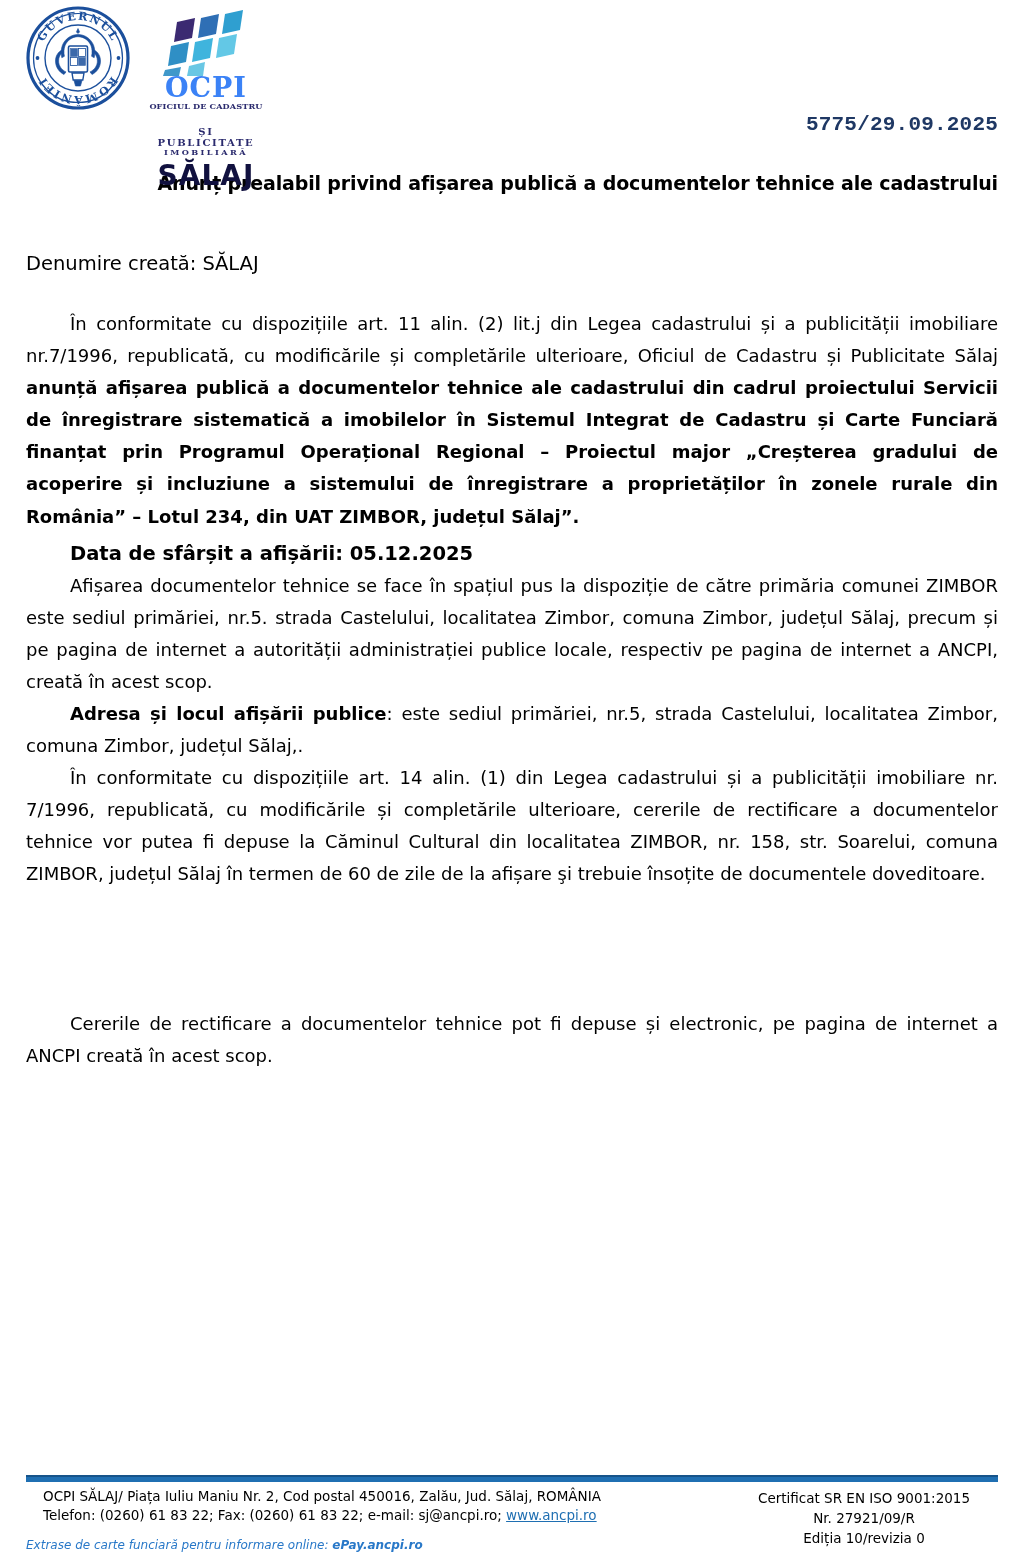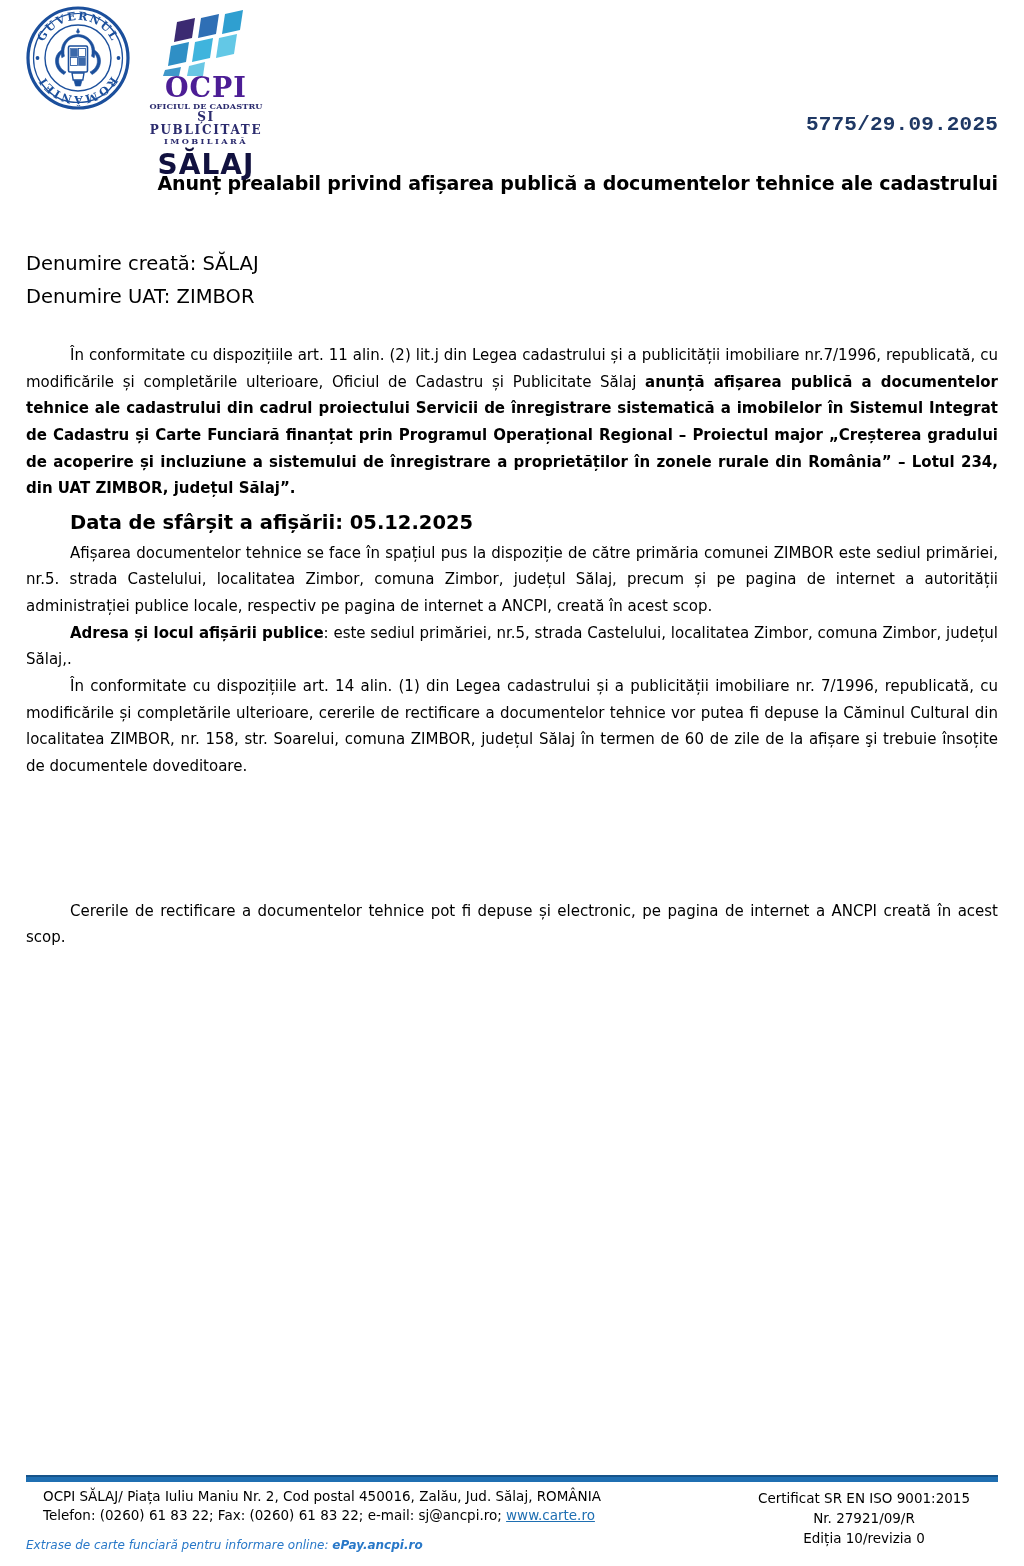--- a/index.html
+++ b/index.html
@@ -50,33 +50,33 @@
     width: 116px;
     text-align: center;
     padding-top: 4px;
   }
   .ocpi-marks { width: 110px; height: 66px; display:block; margin: 0 auto; }
   .ocpi-word {
     font-family: "DejaVu Serif", "Liberation Serif", serif;
     font-weight: bold;
     font-size: 27px;
     letter-spacing: 1px;
-    color: #4c1d95;
+    color: #3b82f6;
     line-height: 1;
     margin-top: -2px;
   }
   .ocpi-sub {
     font-family: "DejaVu Serif", "Liberation Serif", serif;
     font-weight: bold;
     color: #2b2b6e;
     line-height: 1.08;
     margin-top: 1px;
   }
   .ocpi-sub .l1 { font-size: 8.2px; letter-spacing: 0.1px; display:block; }
-  .ocpi-sub .l2 { font-size: 12px; letter-spacing: 1.7px; display:block; }
+  .ocpi-sub .l2 { font-size: 10px; letter-spacing: 1.7px; display:block;margin-top:16px; }
   .ocpi-sub .l3 { font-size: 8.2px; letter-spacing: 2.4px; display:block; }
   .ocpi-salaj {
     font-family: "DejaVu Sans", "Liberation Sans", sans-serif;
     font-weight: bold;
     font-size: 28px;
     color: #11113f;
     letter-spacing: 1px;
     margin-top: 5px;
     line-height: 1;
   }
@@ -107,21 +107,21 @@
 
   
   .meta {
     margin-top: 52px;
     font-size: 19.5px;
     line-height: 1.72;
   }
   .meta div { white-space: nowrap; }
 
   p.body {
-    font-size: 15px;
+    font-size: 18px;
     line-height: 1.78;
     text-align: justify;
     text-justify: inter-word;
     margin: 0;
     hyphens: none;
   }
   p.indent { text-indent: 44px; }
   p.gap-top { margin-top: 28px; }
 
   .b { font-weight: bold; }
@@ -245,21 +245,20 @@
       </div>
     </div>
 
     <div class="docnum">5775/29.09.2025</div>
   </div>
 
   <h1 class="doc-title">Anunț prealabil privind afișarea publică a documentelor tehnice ale cadastrului</h1>
 
   <div class="meta">
     <div>Denumire creată: SĂLAJ</div>
-    <div>Denumire UAT: ZIMBOR</div>
   </div>
 
   <p class="body indent gap-top"><span>În conformitate cu dispozițiile art. 11 alin. (2) lit.j din Legea cadastrului și a publicității imobiliare nr.7/1996, republicată, cu modificările și completările ulterioare, Oficiul de Cadastru și Publicitate Sălaj </span><span class="b">anunță afișarea publică a documentelor tehnice ale cadastrului din cadrul proiectului Servicii de înregistrare sistematică a imobilelor în Sistemul Integrat de Cadastru și Carte Funciară finanțat prin Programul Operațional Regional – Proiectul major „Creșterea gradului de acoperire și incluziune a sistemului de înregistrare a proprietăților în zonele rurale din România” – Lotul 234, din UAT ZIMBOR, județul Sălaj”.</span></p>
 
   <div class="dates">
     <div>Data de sfârșit a afișării: 05.12.2025</div>
   </div>
 
   <p class="body indent">Afișarea documentelor tehnice se face în spațiul pus la dispoziție de către primăria comunei ZIMBOR este sediul primăriei, nr.5. strada Castelului, localitatea Zimbor, comuna Zimbor, județul Sălaj, precum și pe pagina de internet a autorității administrației publice locale, respectiv pe pagina de internet a ANCPI, creată în acest scop.</p>
 
@@ -269,21 +268,21 @@
 
   <div class="spacer-block"></div>
 
   <p class="body indent">Cererile de rectificare a documentelor tehnice pot fi depuse și electronic, pe pagina de internet a ANCPI creată în acest scop.</p>
 
   <div class="footer">
     <div class="footer-rule"></div>
     <div class="footer-cols">
       <div class="footer-left">
         <div class="ln">OCPI SĂLAJ/ Piața Iuliu Maniu Nr. 2, Cod postal 450016, Zalău, Jud. Sălaj, ROMÂNIA</div>
-        <div class="ln"><span>Telefon: (0260) 61 83 22; Fax: (0260) 61 83 22; e-mail: sj@ancpi.ro; </span><a class="url" href="#">www.carte.ro</a></div>
+        <div class="ln"><span>Telefon: (0260) 61 83 22; Fax: (0260) 61 83 22; e-mail: sj@ancpi.ro; </span><a class="url" href="#">www.ancpi.ro</a></div>
         <div class="footer-epay"><span>Extrase de carte funciară pentru informare online: </span><span class="strong">ePay.ancpi.ro</span></div>
       </div>
       <div class="footer-right">
         <div>Certificat SR EN ISO 9001:2015</div>
         <div>Nr. 27921/09/R</div>
         <div>Ediția 10/revizia 0</div>
       </div>
     </div>
   </div>
 

